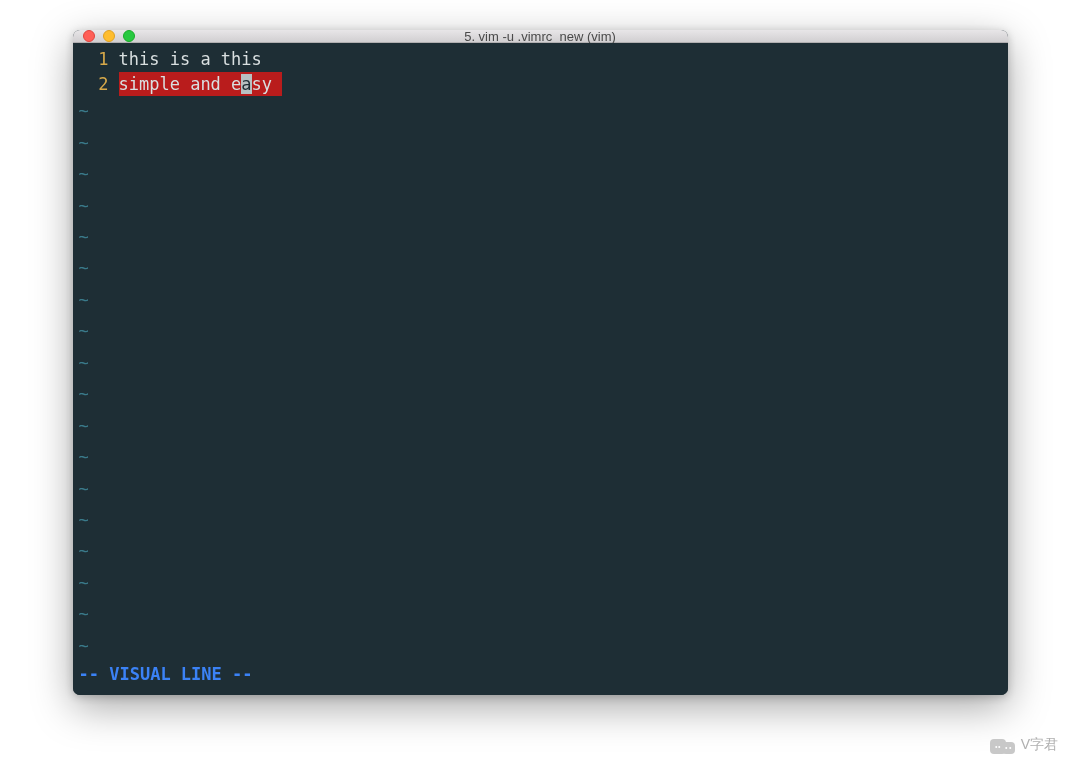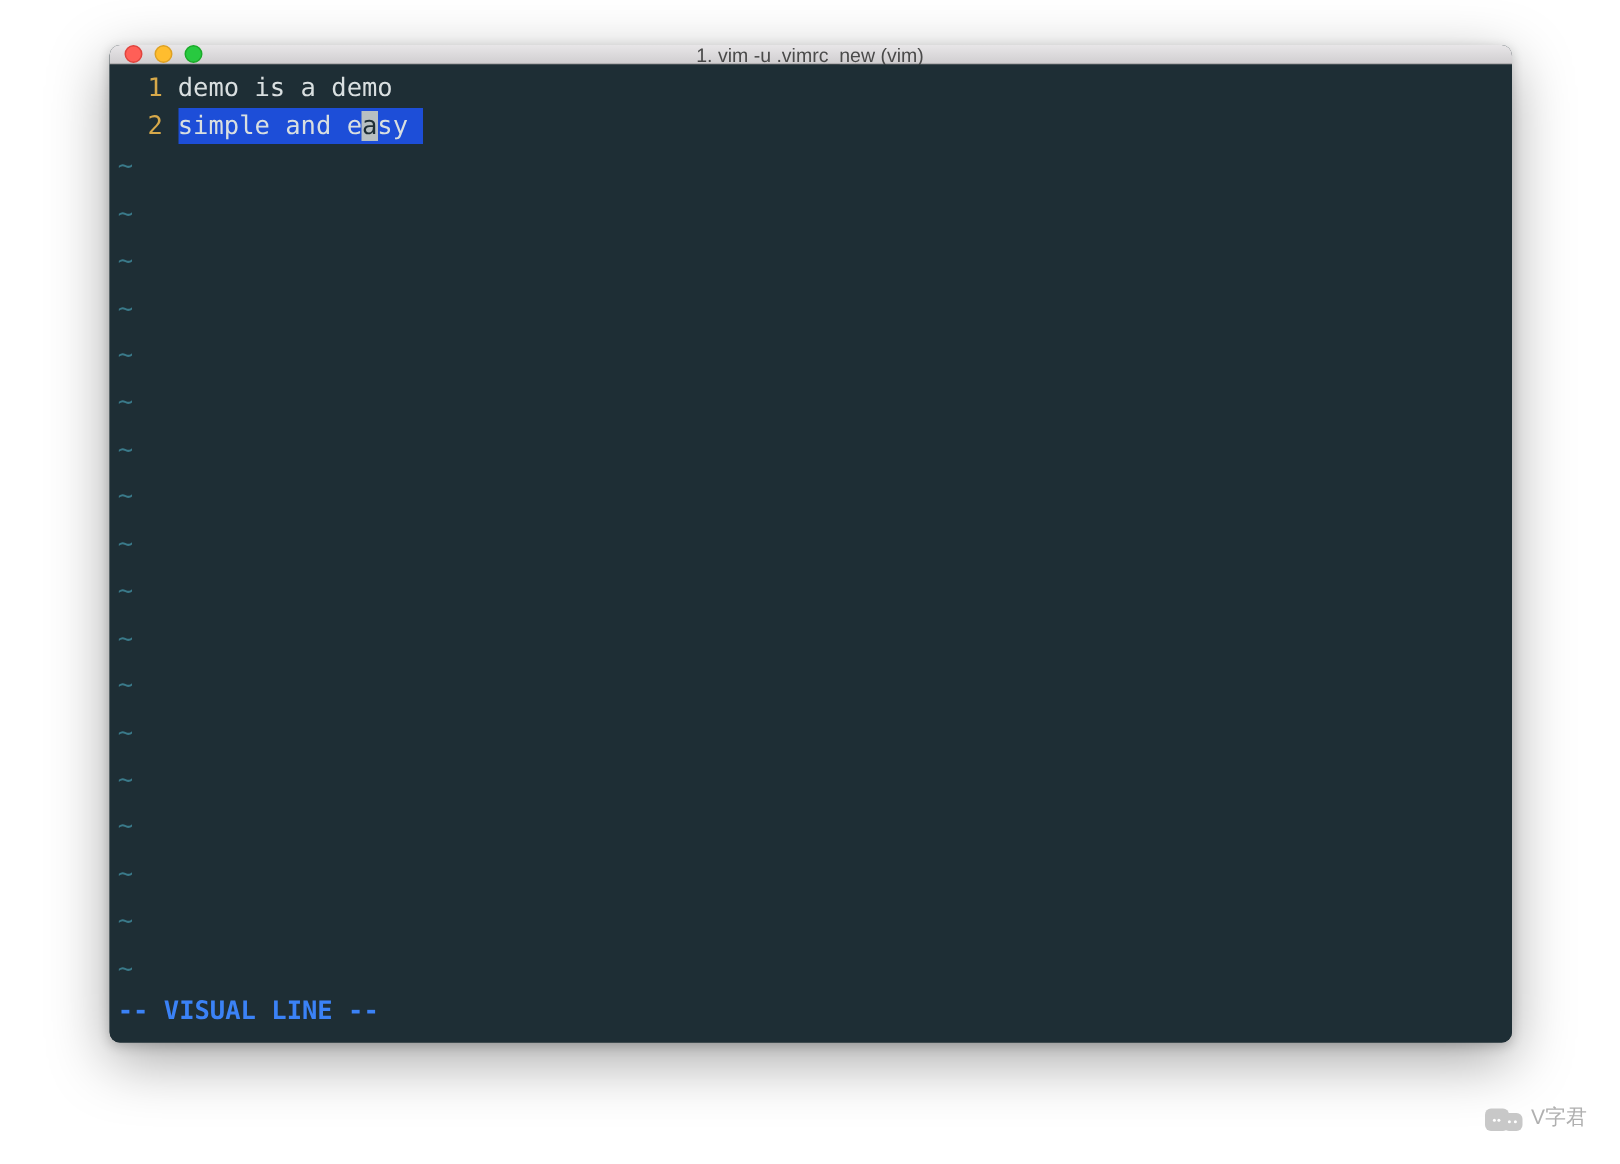--- a/index.html
+++ b/index.html
@@ -82,21 +82,21 @@
       text-align: right;
       color: #d7a94a;
       padding-right: 10px;
       flex-shrink: 0;
     }
     .line-text {
       color: #d9dfe0;
     }
     .selected-line {
       display: inline-block;
-      background: #1d4ed8;
+      background: #b91c1c;
       color: #d9dfe0;
     }
     .cursor-cell {
       background: #b8c0c2;
       color: #1e2e35;
     }
     .tilde-lines {
       flex: 1;
       display: flex;
       flex-direction: column;
@@ -160,25 +160,25 @@
 </head>
 <body>
 
 <div class="terminal-window">
   <div class="titlebar">
     <div class="traffic-lights">
       <div class="traffic-light tl-red"></div>
       <div class="traffic-light tl-yellow"></div>
       <div class="traffic-light tl-green"></div>
     </div>
-    <div class="window-title">1. vim -u .vimrc_new (vim)</div>
+    <div class="window-title">5. vim -u .vimrc_new (vim)</div>
   </div>
   <div class="terminal-body">
     <div class="editor-lines" id="editor-lines">
-        <div class="editor-line"><span class="gutter">1</span><span class="line-text">demo is a demo</span></div>
+        <div class="editor-line"><span class="gutter">1</span><span class="line-text">this is a this</span></div>
         <div class="editor-line"><span class="gutter">2</span><span class="line-text"><span class="selected-line">simple and e<span class="cursor-cell">a</span>sy </span></span></div>
       </div>
     <div class="tilde-lines" id="tilde-lines">
         <div class="tilde-line">~</div>
         <div class="tilde-line">~</div>
         <div class="tilde-line">~</div>
         <div class="tilde-line">~</div>
         <div class="tilde-line">~</div>
         <div class="tilde-line">~</div>
         <div class="tilde-line">~</div>

